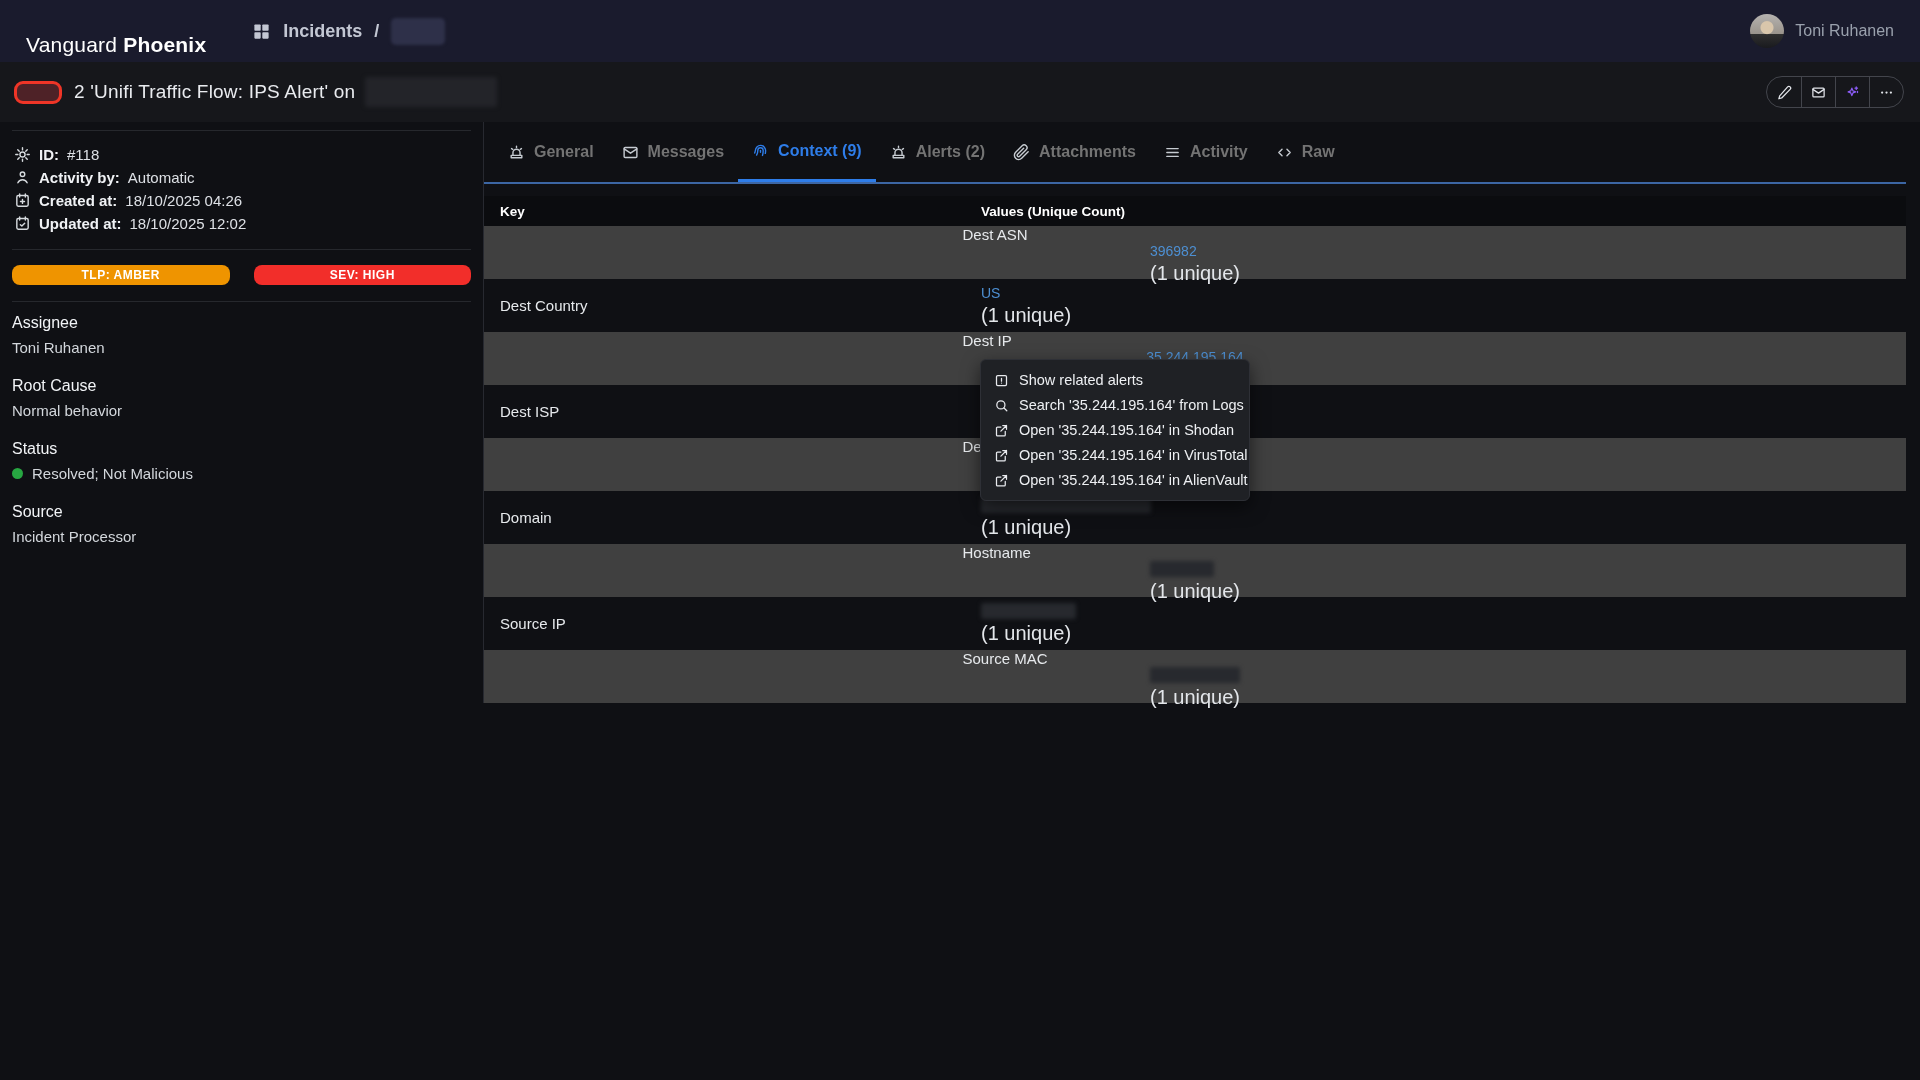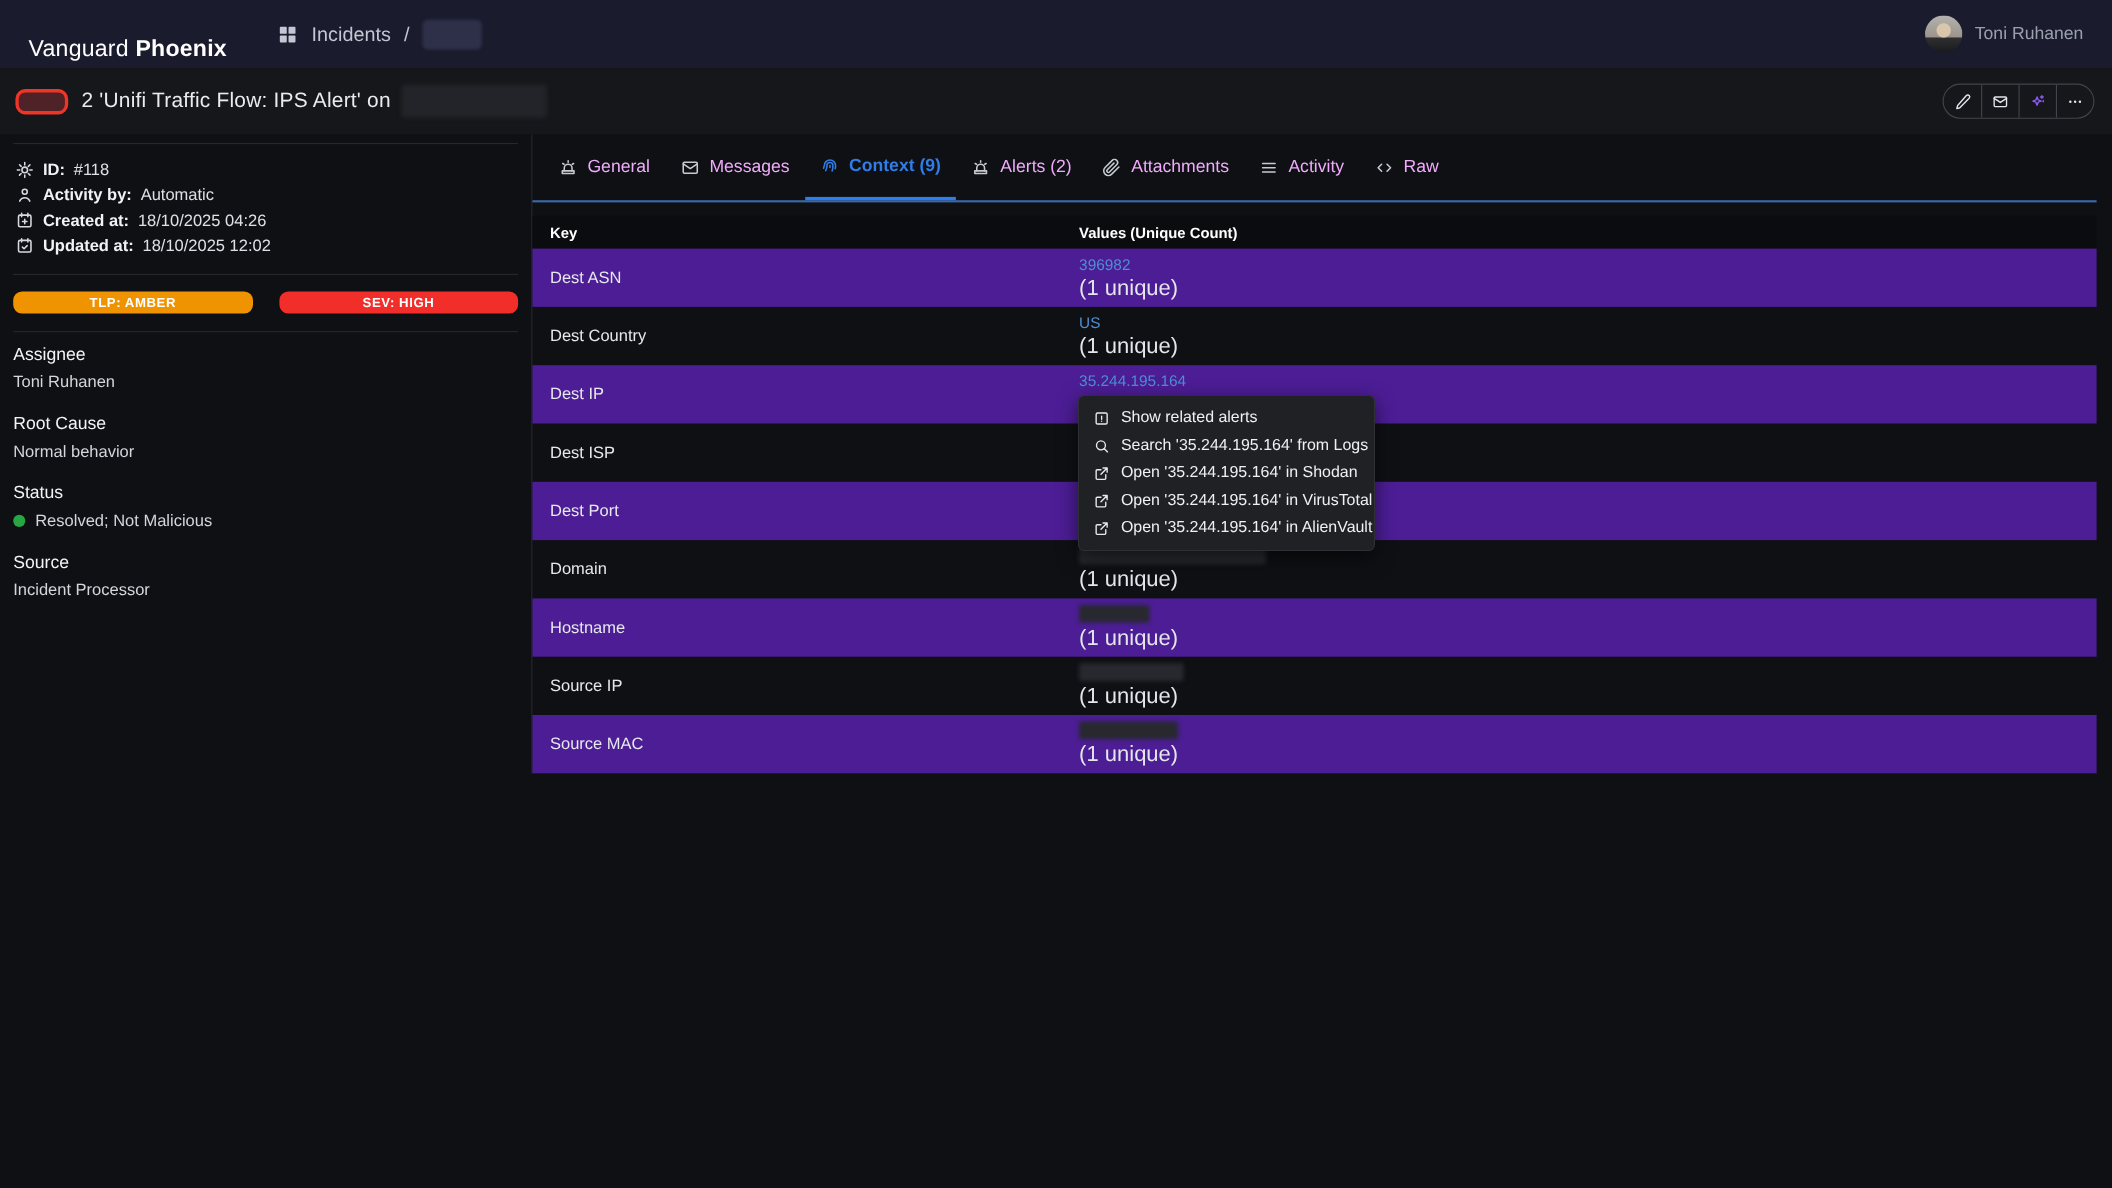--- a/index.html
+++ b/index.html
@@ -3,21 +3,21 @@
 <meta charset="utf-8">
 <style>
   * { margin:0; padding:0; box-sizing:border-box; }
   html,body { width:1920px; height:1080px; background:#0f1014; overflow:hidden;
               font-family:"Liberation Sans", sans-serif; color:#e6e9ec; }
 
   
   .topnav { height:62px; background:#1a1b2d; display:flex; align-items:center; padding:0 26px; }
   .brand { font-size:21px; color:#ffffff; letter-spacing:.2px;margin-top:28px; }
   .brand b { font-weight:bold; }
-  .nav-crumbs { display:flex; align-items:center; gap:12px; margin-left:46px; color:#c3c7d3; font-size:18px; }
+  .nav-crumbs { display:flex; align-items:center; gap:12px; margin-left:46px; color:#c3c7d3; font-size:18px;font-weight:bold; }
   .grid-ic { width:19px; height:19px; display:inline-block; }
   .nav-chip { width:54px; height:27px; background:#2e3049; border-radius:5px; filter:blur(1.5px); }
   .nav-right { margin-left:auto; display:flex; align-items:center; gap:11px; }
   .avatar { width:34px; height:34px; border-radius:50%;
             background:
               radial-gradient(circle at 50% 40%, #d9c6ab 0 6px, rgba(0,0,0,0) 7px),
               linear-gradient(180deg,#b5b2af 0%,#9a948c 58%,#2f2f2f 60%,#191a1e 100%); }
   .nav-user { color:#9aa1ad; font-size:16px; }
 
   
@@ -51,32 +51,32 @@
   .badge.tlp { background:#ef9400; }
   .badge.sev { background:#f22e2a; }
   .sb-sections { padding-top:12px; }
   .section { margin-bottom:21px; }
   .sec-title { font-size:16px; font-weight:normal; color:#f2f4f7; margin-bottom:7px; }
   .sec-value { font-size:15px; color:#d3d7dc; display:flex; align-items:center; }
   .dot { width:11px; height:11px; border-radius:50%; background:#27a742; margin-right:9px; flex:none; }
 
   
   .tabs { height:62px; display:flex; align-items:stretch; padding-left:10px; border-bottom:2px solid #3c66a4; }
-  .tab { display:flex; align-items:center; gap:9px; padding:0 14px; font-size:16px; color:#f0abfc; cursor:pointer; }
+  .tab { display:flex; align-items:center; gap:9px; padding:0 14px; font-size:16px; color:#737373; cursor:pointer;font-weight:bold; }
   .tab .ticon { width:17px; height:17px; display:flex; color:#c6cbd1; }
   .tab .ticon svg { width:17px; height:17px; }
   .tab.active { color:#2e7de9; font-weight:bold; border-bottom:3px solid #2e7de9; }
   .tab.active .ticon { color:#2e7de9; }
 
   
   .ctable { margin-top:12px; }
   .thead { height:30px; background:#0b0c0f; display:flex; align-items:center; font-size:13.5px; font-weight:bold; color:#ffffff; }
   .th-key { width:497px; padding-left:16px; flex:none; }
   .trow { height:53px; display:flex; align-items:center; }
-  .trow.alt { background:#4c1d95; }
+  .trow.alt { background:#404040;flex-direction:column; }
   .tkey { width:497px; padding-left:16px; flex:none; font-size:15px; color:#e6e9ec; }
   .tval { display:flex; flex-direction:column; justify-content:center; gap:3px; }
   .vlink { font-size:14px; color:#4d8fd2; text-decoration:none; cursor:pointer; }
   .vcount { font-size:20px; color:#e3e6ea; }
   .redact { height:16px; background:#27292e; border-radius:2px; filter:blur(2px); }
 
   
   .ctx-menu { position:fixed; left:980px; top:359px; width:270px; background:#1f2125;
               border:1px solid #2e3036; border-radius:6px; padding:7px 0;
               box-shadow:0 6px 18px rgba(0,0,0,.55); z-index:10; }

